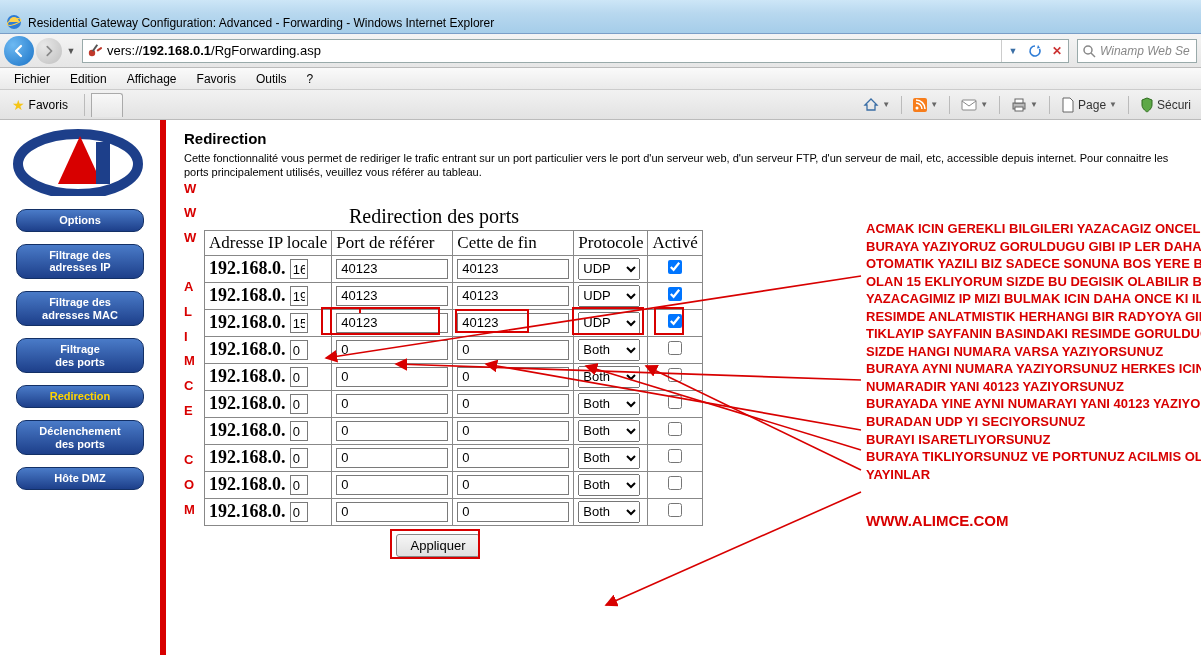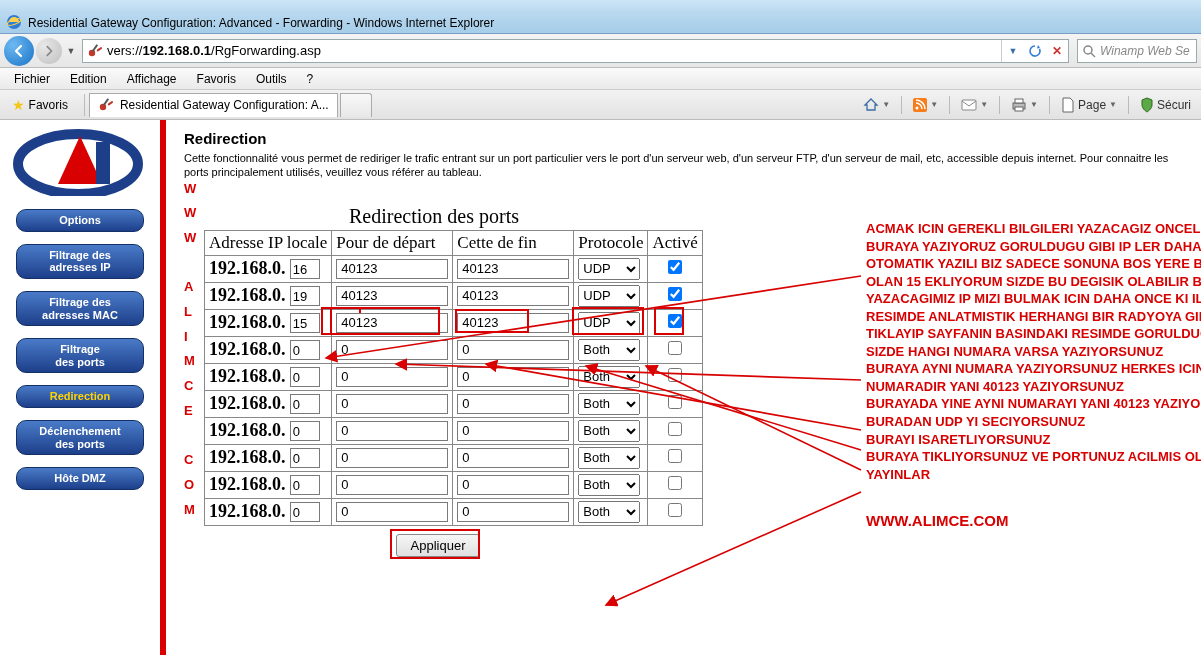--- a/index.html
+++ b/index.html
@@ -54,21 +54,21 @@
   .desc { font-size: 11px; font-family: Arial, sans-serif; line-height: 1.3; margin-bottom: 25px; }
   
   
   .tbl-wrap { position: relative; margin-left: 20px; }
   .left-letters { position: absolute; left: -20px; top: -28px; color: #d80000; font-weight: bold; font-size: 13px; line-height: 1.9; font-family: Arial; }
   .tbl-title { font-family: "Times New Roman", serif; font-size: 20px; text-align: center; width: 460px; margin-bottom: 2px; }
   table.pf { border-collapse: collapse; }
   table.pf th, table.pf td { border: 1px solid #888; padding: 2px 4px; font-family: "Times New Roman", serif; font-size: 17px; text-align: left; }
   table.pf th { font-weight: normal; }
   .ip-prefix { font-weight: bold; font-size: 18px; }
-  .ip-in { width: 30px; height: 20px; font-size: 13px; border: 1px solid #7a7a7a; padding: 9px 2px; font-family: Arial; }
+  .ip-in { width: 18px; height: 20px; font-size: 13px; border: 1px solid #7a7a7a; padding: 9px 2px; font-family: Arial; }
   .port-in { width: 112px; height: 20px; font-size: 13px; border: 1px solid #7a7a7a; padding: 1px 4px; font-family: Arial; }
   .sel { width: 62px; height: 22px; font-size: 13px; font-family: Arial; }
   .cb { width: 14px; height: 14px; }
   .apply-btn { font-size: 13px; padding: 3px 14px; background: linear-gradient(to bottom,#f6f6f6,#e0e0e0); border: 1px solid #888; border-radius: 3px; cursor: pointer; font-family: Arial; }
   .apply-wrap { text-align:center; width:460px; padding-top:8px; }
   
   .red-box { position: absolute; border: 2px solid #d80000; pointer-events: none; }
   
   
   .annot { position: absolute; left: 700px; top: 100px; width: 492px; color: #d80000; font-weight: bold; font-size: 13px; font-family: Arial; line-height: 1.35; }
@@ -140,28 +140,20 @@
   <span>Outils</span>
   <span>?</span>
 </div>
 
 <div class="tabbar">
   <div class="fav-btn">
     <span class="star">★</span>
     <span>Favoris</span>
   </div>
   <div class="sep"></div>
-  <div class="tab">
-    <svg class="tab-icon tools-icon" viewBox="0 0 16 16">
-        <circle cx="5" cy="10" r="3.2" fill="#c0392b"></circle>
-        <rect x="7" y="1" width="2" height="8" transform="rotate(35 8 5)" fill="#555"></rect>
-        <rect x="9.5" y="5.5" width="6" height="2" rx="1" transform="rotate(-35 12 6.5)" fill="#c0392b"></rect>
-      </svg>
-    <span>Residential Gateway Configuration: A...</span>
-  </div>
   <div class="tab-blank"></div>
 
   <div class="tabbar-right">
     <div class="tb-btn">
       <svg width="16" height="16" viewBox="0 0 16 16">
           <path d="M2 8l6-6 6 6h-2v5H4V8z" fill="none" stroke="#3a6ea5" stroke-width="1.3"></path>
         </svg>
         <span class="dd">▼</span>
     </div>
     <div class="tb-sep"></div>
@@ -230,21 +222,21 @@
     <div class="h1">Redirection</div>
     <div class="desc">Cette fonctionnalité vous permet de rediriger le trafic entrant sur un port particulier vers le port d'un serveur web, d'un serveur FTP, d'un serveur de mail, etc, accessible depuis internet. Pour connaitre les ports principalement utilisés, veuillez vous référer au tableau.</div>
 
     <div class="tbl-wrap">
       <div class="left-letters" id="left-letters">W<br>W<br>W<br> <br>A<br>L<br>I<br>M<br>C<br>E<br> <br>C<br>O<br>M</div>
       <div class="tbl-title">Redirection des ports</div>
       <table class="pf">
         <thead>
           <tr>
             <th>Adresse IP locale</th>
-            <th>Pour de départ</th>
+            <th>Port de référer</th>
             <th>Cette de fin</th>
             <th>Protocole</th>
             <th>Activé</th>
           </tr>
         </thead>
         <tbody id="pf-body">
             <tr>
               <td style="position:relative"><span class="ip-prefix">192.168.0.</span> <input class="ip-in" value="16" style=""></td>
               <td style="position:relative"><input class="port-in" value="40123" style=""></td>
               <td style="position:relative"><input class="port-in" value="40123" style=""></td>

